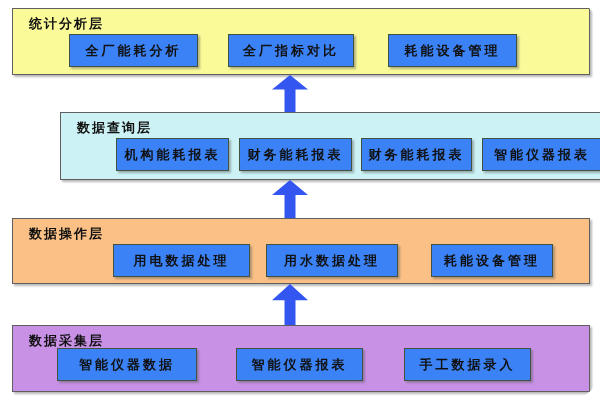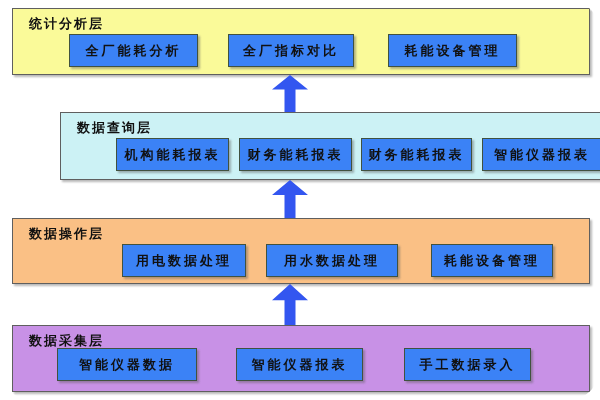--- a/index.html
+++ b/index.html
@@ -89,21 +89,21 @@
     <div class="node" style="left:300px;width:111px">财务能耗报表</div>
     <div class="node" style="left:421px;width:120px">智能仪器报表</div>
   </div>
 
   <svg class="arrow arrow-2" viewBox="0 0 36 38" preserveAspectRatio="none">
     <polygon points="18,0 36,15 23.5,15 23.5,38 12.5,38 12.5,15 0,15"></polygon>
   </svg>
 
   <div class="layer layer-3">
     <div class="layer-label">数据操作层</div>
-    <div class="node" style="left:109px;width:124px">用电数据处理</div>
+    <div class="node" style="left:100px;width:137px">用电数据处理</div>
     <div class="node" style="left:253px;width:132px">用水数据处理</div>
     <div class="node" style="left:418px;width:122px">耗能设备管理</div>
   </div>
 
   <svg class="arrow arrow-3" viewBox="0 0 36 38" preserveAspectRatio="none">
     <polygon points="18,0 36,15 23.5,15 23.5,38 12.5,38 12.5,15 0,15"></polygon>
   </svg>
 
   <div class="layer layer-4">
     <div class="layer-label">数据采集层</div>

